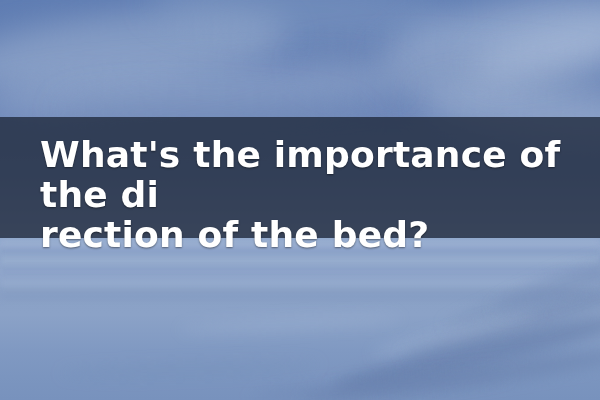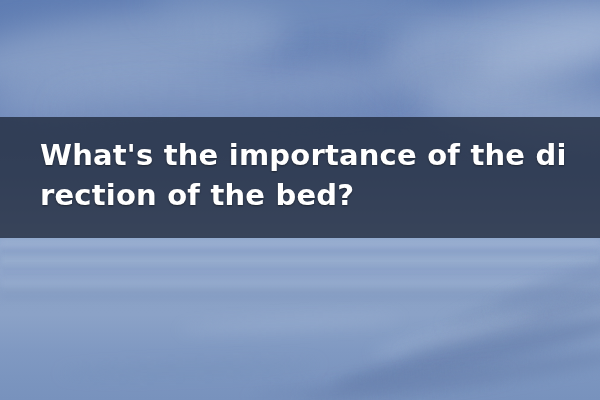--- a/index.html
+++ b/index.html
@@ -178,21 +178,21 @@
     height: 121px;
     background: rgba(33, 43, 61, 0.80);
     box-sizing: border-box;
     padding: 18px 12px 0 40px;
   }
   .caption-text {
     margin: 0;
     color: #ffffff;
     font-family: "DejaVu Sans", sans-serif;
     font-weight: bold;
-    font-size: 29px;
+    font-size: 36px;
     line-height: 40px;
     letter-spacing: 0.2px;
     white-space: pre-line;
     text-shadow: 0 1px 2px rgba(0,0,0,0.45);
   }
 </style>
 </head>
 <body>
 
 <div class="stage">

